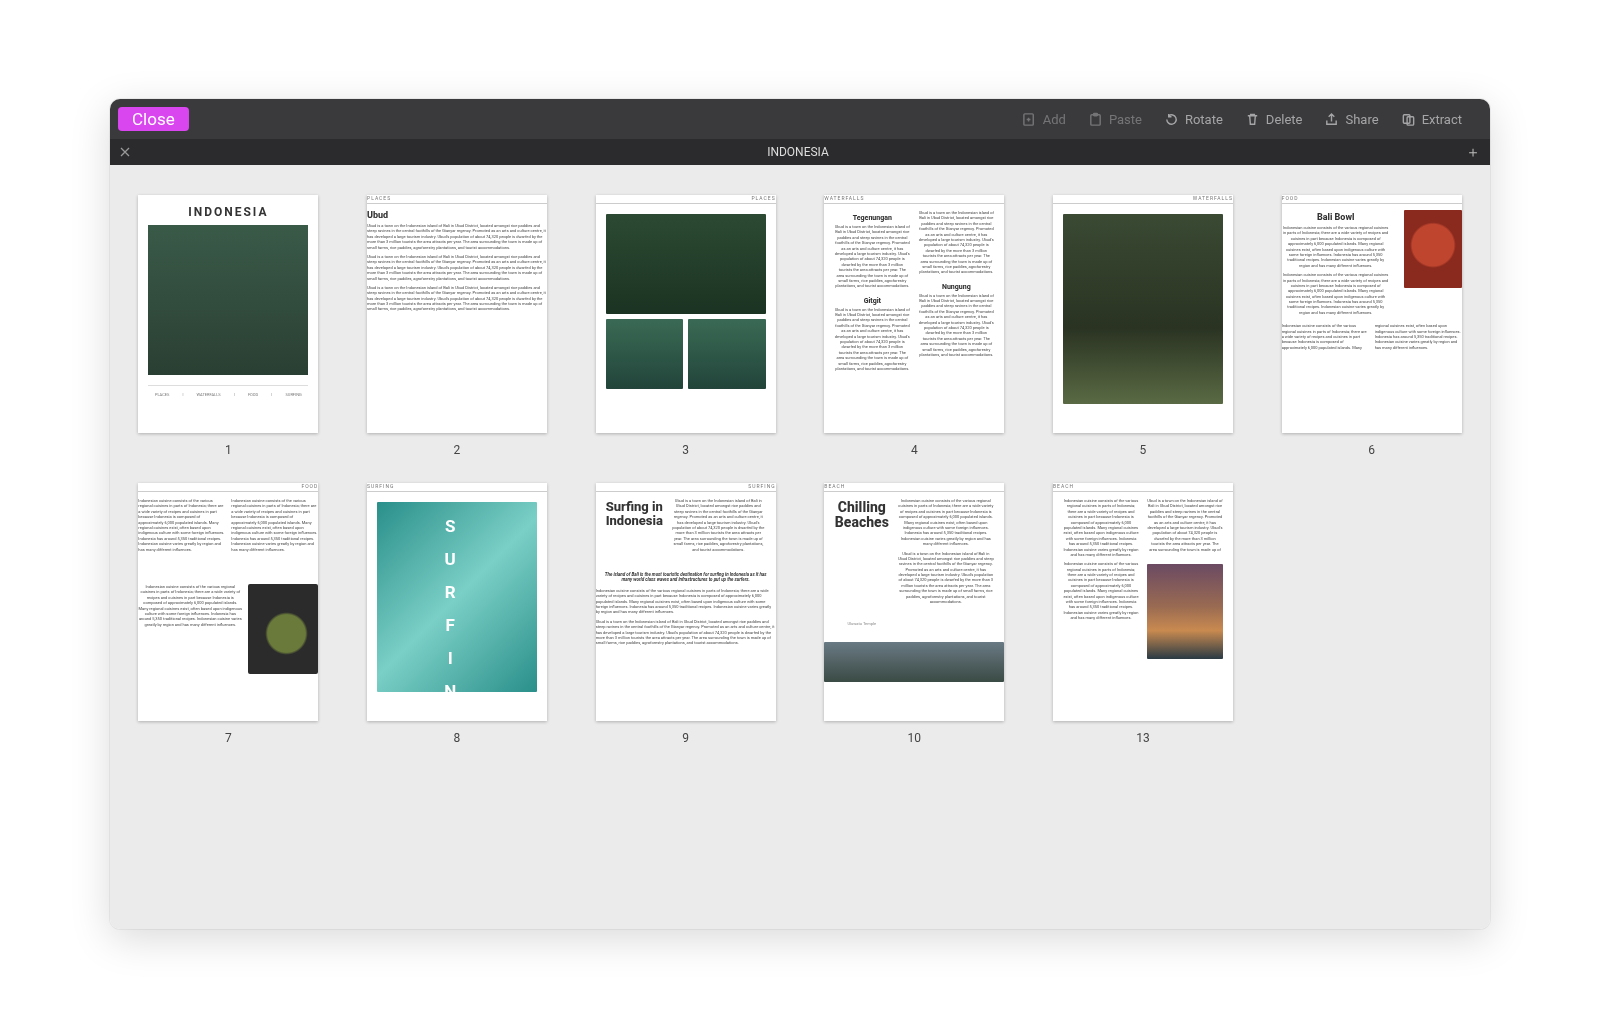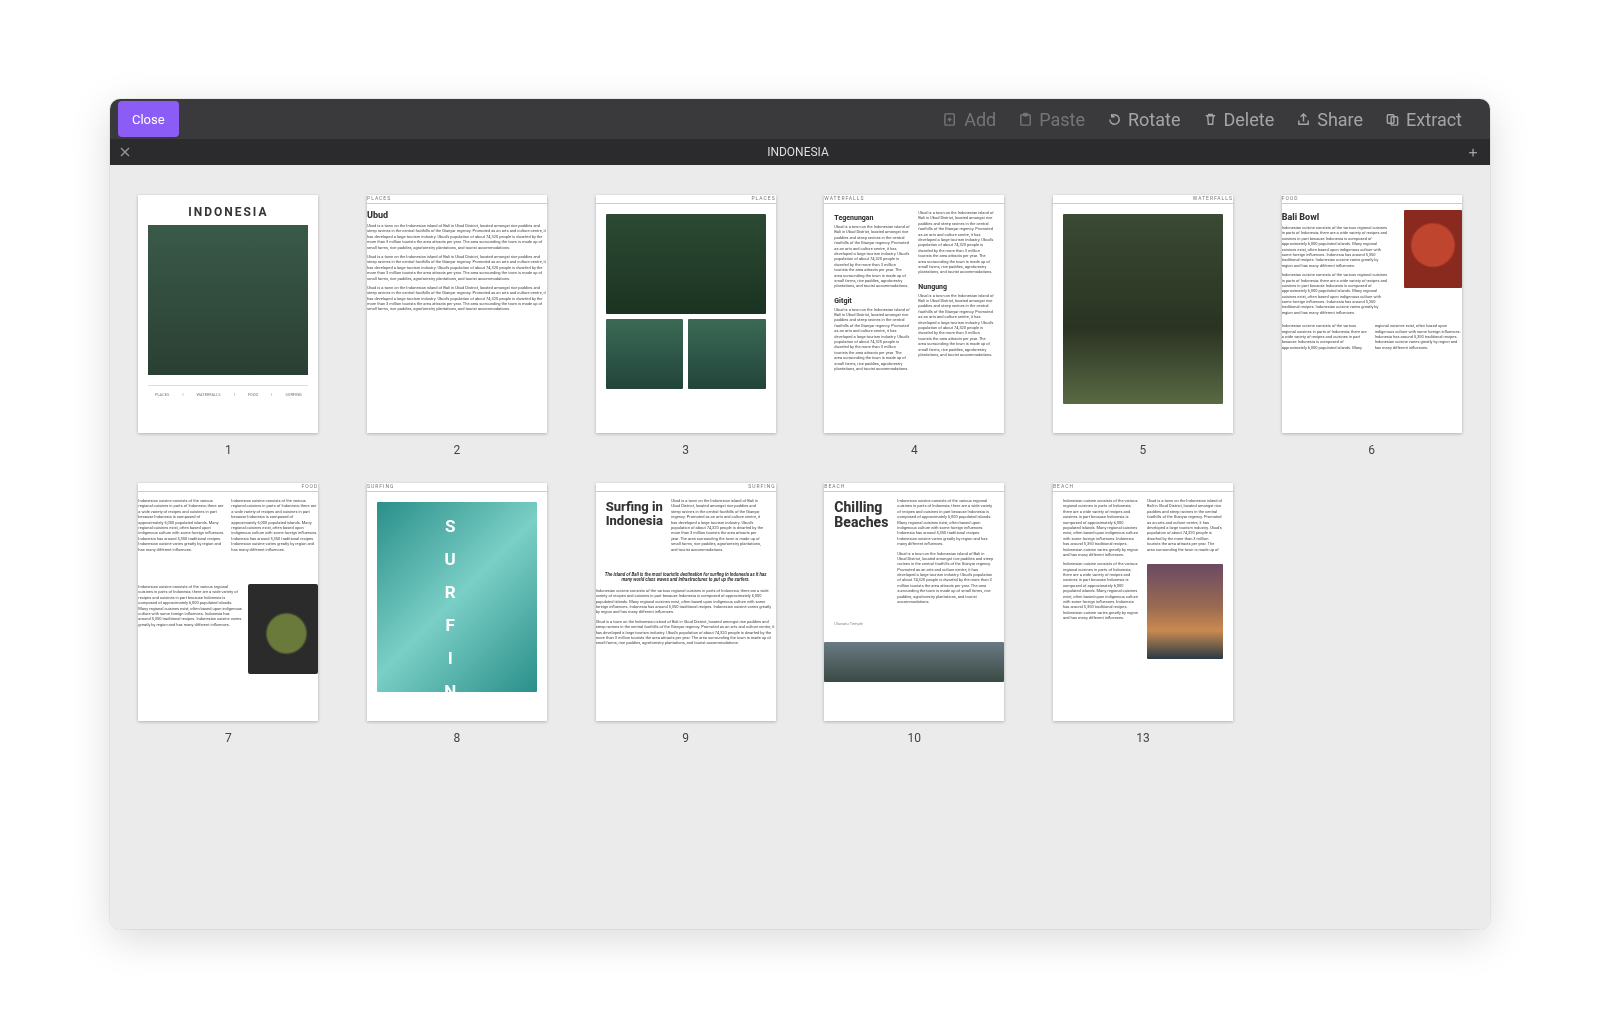--- a/index.html
+++ b/index.html
@@ -1,22 +1,22 @@
 <!DOCTYPE html>
 <html><head>
 <meta charset="utf-8">
 <style>
   *{margin:0;padding:0;box-sizing:border-box;font-family:-apple-system,BlinkMacSystemFont,"Segoe UI",Roboto,sans-serif;}
   body{background:#fff;width:1600px;height:1028px;display:flex;align-items:center;justify-content:center;}
   .app-window{width:1380px;height:830px;background:#fff;border-radius:10px;box-shadow:0 10px 40px rgba(0,0,0,0.15),0 0 0 1px rgba(0,0,0,0.05);overflow:hidden;display:flex;flex-direction:column;}
   .toolbar{height:40px;background:#3a3a3c;display:flex;align-items:center;color:#c8c8c9;font-size:13px;position:relative;}
-  .close-btn{background:#8b5cf6;color:#fff;border:none;height:36px;padding:0 14px;margin-left:8px;border-radius:4px;font-size:13px;cursor:pointer;}
+  .close-btn{background:#d946ef;color:#fff;border:none;height:24px;padding:0 14px;margin-left:8px;border-radius:4px;font-size:17px;cursor:pointer;}
   .toolbar-spacer{flex:1;}
   .toolbar-actions{display:flex;align-items:center;gap:22px;padding-right:28px;color:#a5a5a7;}
-  .tb-item{display:flex;align-items:center;gap:6px;cursor:pointer;font-size:18px;}
+  .tb-item{display:flex;align-items:center;gap:6px;cursor:pointer;font-size:13px;}
   .tb-item.faded{opacity:.55;}
   .tb-icon{width:15px;height:15px;display:inline-flex;align-items:center;justify-content:center;}
   .tb-icon svg{width:15px;height:15px;stroke:#a5a5a7;fill:none;stroke-width:1.5;}
   .append-callout{display:flex;align-items:center;gap:10px;background:#fff;color:#222;border:3px solid #0a84ff;border-radius:10px;padding:6px 18px;font-size:18px;font-weight:500;margin-right:14px;}
   .append-callout .ac-icon{width:22px;height:22px;}
   .append-callout .ac-icon svg{width:22px;height:22px;stroke:#333;fill:none;stroke-width:1.6;}
   .tabbar{height:26px;background:#2b2b2d;display:flex;align-items:center;padding:0 8px;color:#ddd;font-size:12px;}
   .tab-close{width:14px;height:14px;color:#999;cursor:pointer;display:flex;align-items:center;justify-content:center;}
   .tab-title{flex:1;text-align:center;}
   .tab-add{width:18px;height:18px;color:#bbb;cursor:pointer;display:flex;align-items:center;justify-content:center;font-size:15px;}
@@ -46,21 +46,21 @@
   
   .p1-img{height:150px;margin:6px 10px 10px;background:linear-gradient(#3a5a48,#2a3f33);}
   .p1-tabs{display:flex;justify-content:space-around;font-size:4px;color:#777;border-top:1px solid #ddd;padding-top:6px;margin:0 10px;}
   
   .p3-grid{display:grid;grid-template-columns:1fr 1fr;grid-template-rows:100px 70px;gap:5px;padding:0 10px 10px;}
   .p3-a{grid-column:1/3;}
   
   .p8-letters{position:absolute;left:42%;top:14px;color:#fff;font-weight:700;font-size:17px;letter-spacing:2px;display:flex;flex-direction:column;gap:13px;align-items:center;}
   
   .twocol{display:flex;gap:8px;padding:0 10px 10px;}
-  .col{flex:1;}
+  .col{flex:1;text-align:center;}
 </style>
 </head>
 <body>
 
 <div class="app-window">
 
   <div class="toolbar">
     <button class="close-btn">Close</button>
     <div class="toolbar-spacer"></div>
     <div class="toolbar-actions">

